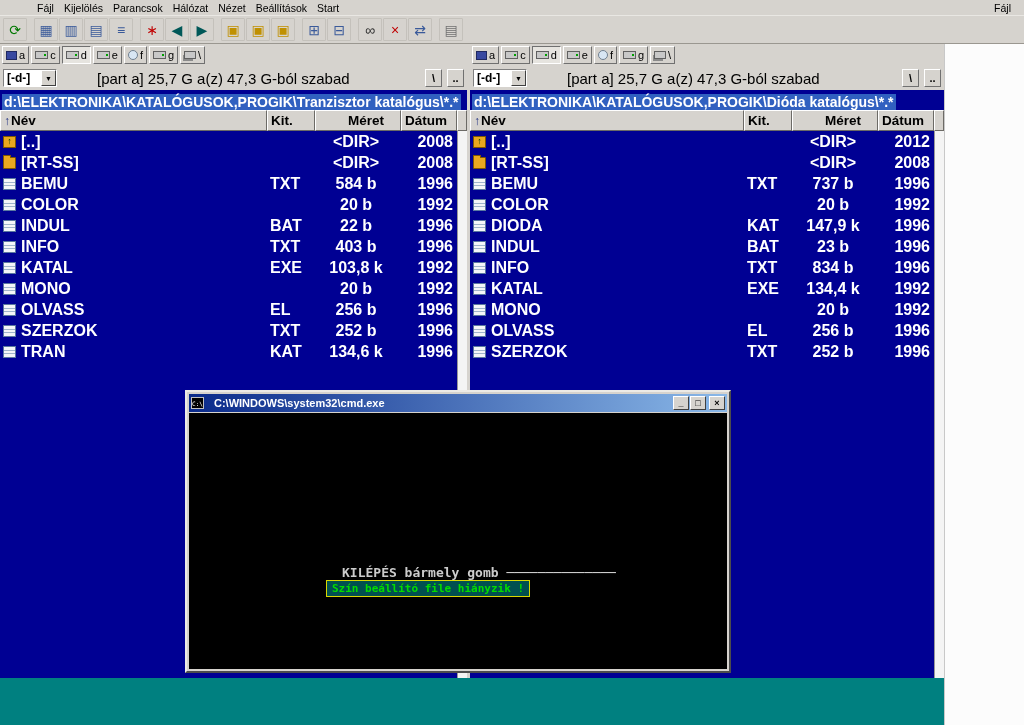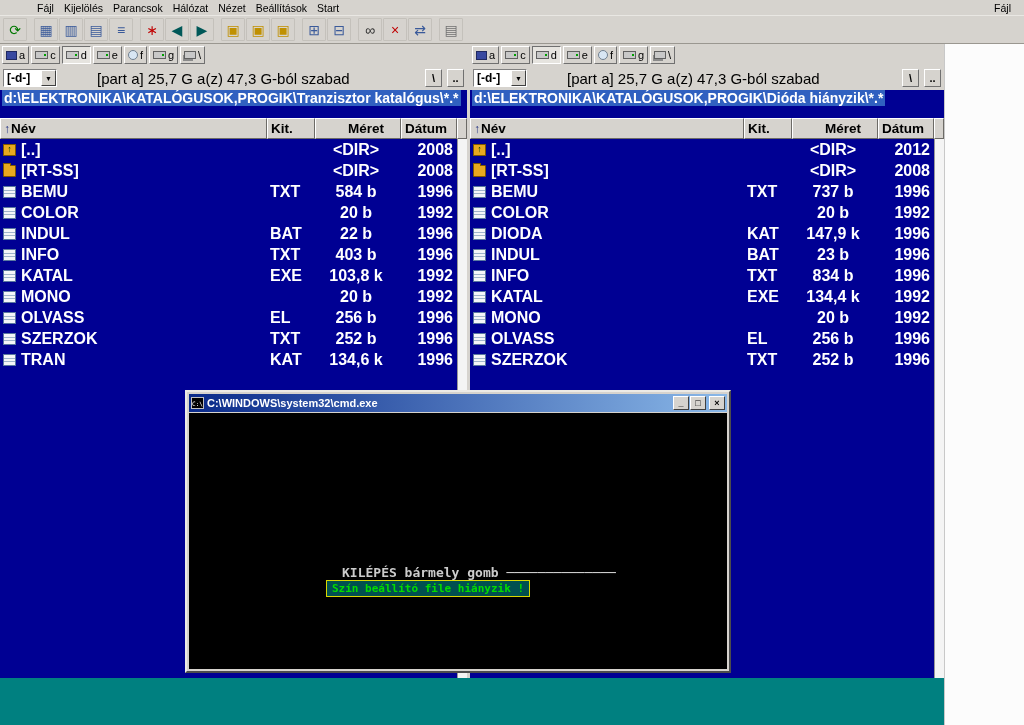--- a/index.html
+++ b/index.html
@@ -49,21 +49,21 @@
          display:flex;align-items:center;cursor:default;}
   .combo-text{flex:1;padding-left:3px;font-size:12px;font-weight:bold;}
   .combo-arrow{width:15px;height:16px;background:#d6d3ce;border:1px solid;border-color:#ffffff #404040 #404040 #ffffff;
                font-size:7px;display:flex;align-items:center;justify-content:center;}
   .disk-info{font-size:15px;white-space:nowrap;overflow:hidden;margin-left:35px;}
   .mini-btn{width:17px;height:18px;background:#d6d3ce;border:1px solid;border-color:#ffffff #707070 #707070 #ffffff;
             font-size:11px;font-weight:bold;display:flex;align-items:center;justify-content:center;cursor:default;}
   .mini-btn.first{margin-left:auto;}
 
   
-  .path-row{height:28px;background:#000093;display:flex;align-items:flex-start;padding-left:2px;overflow:hidden;}
+  .path-row{height:20px;background:#000093;display:flex;align-items:flex-end;padding-left:2px;overflow:hidden;}
   .path-text{background:#3060c0;color:#ffffff;font-size:14px;font-weight:bold;padding:0 2px;white-space:nowrap;}
 
   
   .hdr-row{height:21px;display:grid;grid-template-columns:1fr 48px 86px 56px 10px;}
   .hc{background:#d6d3ce;border:1px solid;border-color:#ffffff #6c6a66 #6c6a66 #ffffff;
       font-size:13.5px;font-weight:bold;display:flex;align-items:center;padding:0 3px;
       overflow:hidden;white-space:nowrap;cursor:default;}
   .hc-size{justify-content:flex-end;padding-right:16px;}
   .sort{color:#203080;margin-right:1px;font-size:12px;}
 
@@ -83,21 +83,21 @@
   .folder-icon::before{content:'';position:absolute;top:-3px;left:-1px;width:6px;height:2px;
                        background:#e8a820;border:1px solid #805800;border-bottom:none;}
   .updir-icon{background:#e8a820;border:1px solid #805800;color:#004000;font-weight:bold;}
   .file-icon{background:#f4f6f8;border:1px solid #5a78a0;
              background-image:linear-gradient(#f4f6f8 3px,#9fb4cc 3px,#9fb4cc 4px,#f4f6f8 4px,#f4f6f8 6px,#9fb4cc 6px,#9fb4cc 7px,#f4f6f8 7px);}
 
   
   .cmd-window{position:absolute;left:185px;top:390px;width:546px;height:283px;background:#d6d3ce;
               border:2px solid;border-color:#eceae6 #4c4c4c #4c4c4c #eceae6;padding:2px;
               display:flex;flex-direction:column;z-index:20;}
-  .cmd-title{height:18px;display:flex;align-items:center;gap:3px;padding:0 2px;
+  .cmd-title{height:18px;display:flex;align-items:center;gap:10px;padding:0 2px;
              background:linear-gradient(90deg,#0a2a8a,#8ab8e8);}
   .cmd-icon{width:13px;height:12px;background:#000;border:1px solid #c0c0c0;color:#fff;
             font-size:6px;font-family:"DejaVu Sans Mono",monospace;display:flex;align-items:center;justify-content:center;}
   .cmd-title-text{color:#ffffff;font-size:11px;font-weight:bold;flex:1;white-space:nowrap;overflow:hidden;}
   .cmd-btns{display:flex;gap:1px;}
   .cmd-btn{width:16px;height:14px;background:#d6d3ce;border:1px solid;border-color:#ffffff #404040 #404040 #ffffff;
            font-size:9px;font-weight:bold;display:flex;align-items:center;justify-content:center;line-height:1;cursor:default;}
   .cmd-btn.close{margin-left:2px;}
   .cmd-body{flex:1;margin-top:1px;position:relative;background:#000;overflow:hidden;
             font-family:"DejaVu Sans Mono",monospace;}
@@ -391,21 +391,21 @@
     <div class="disk-row">
       <div class="combo">
         <span class="combo-text">[-d-]</span>
         <span class="combo-arrow">▼</span>
       </div>
       <span class="disk-info">[part a]  25,7 G a(z) 47,3 G-ból szabad</span>
       <span class="mini-btn first">\</span>
       <span class="mini-btn">..</span>
     </div>
     <div class="path-row">
-      <span class="path-text">d:\ELEKTRONIKA\KATALÓGUSOK,PROGIK\Dióda hiányzik\*.*</span>
+      <span class="path-text">d:\ELEKTRONIKA\KATALÓGUSOK,PROGIK\Dióda katalógus\*.*</span>
     </div>
     <div class="hdr-row">
       <div class="hc hc-name">
           <span class="sort">↑</span>
           <span>Név</span>
         </div>
       <div class="hc hc-ext">Kit.</div>
       <div class="hc hc-size">Méret</div>
       <div class="hc hc-date">Dátum</div>
       <div class="hc hc-stub"></div>

